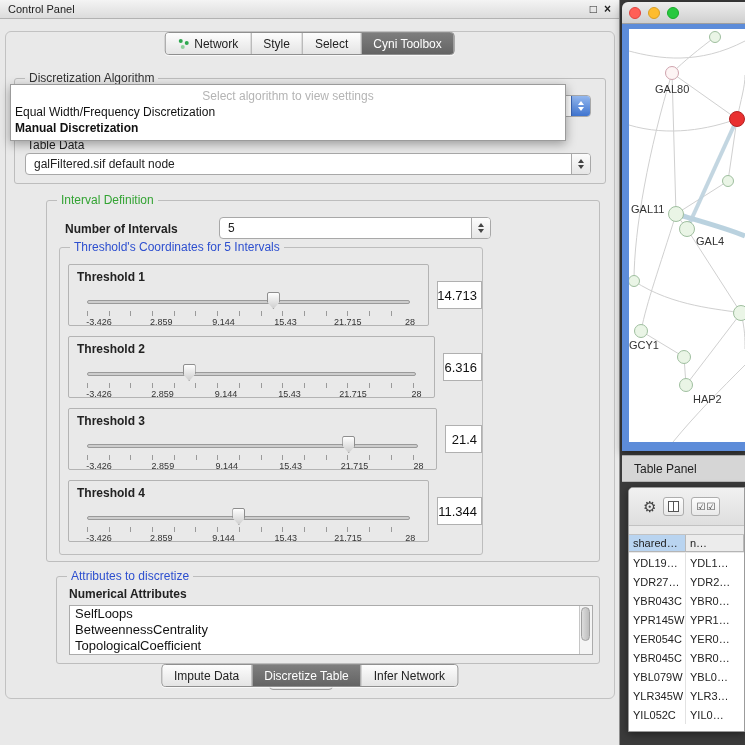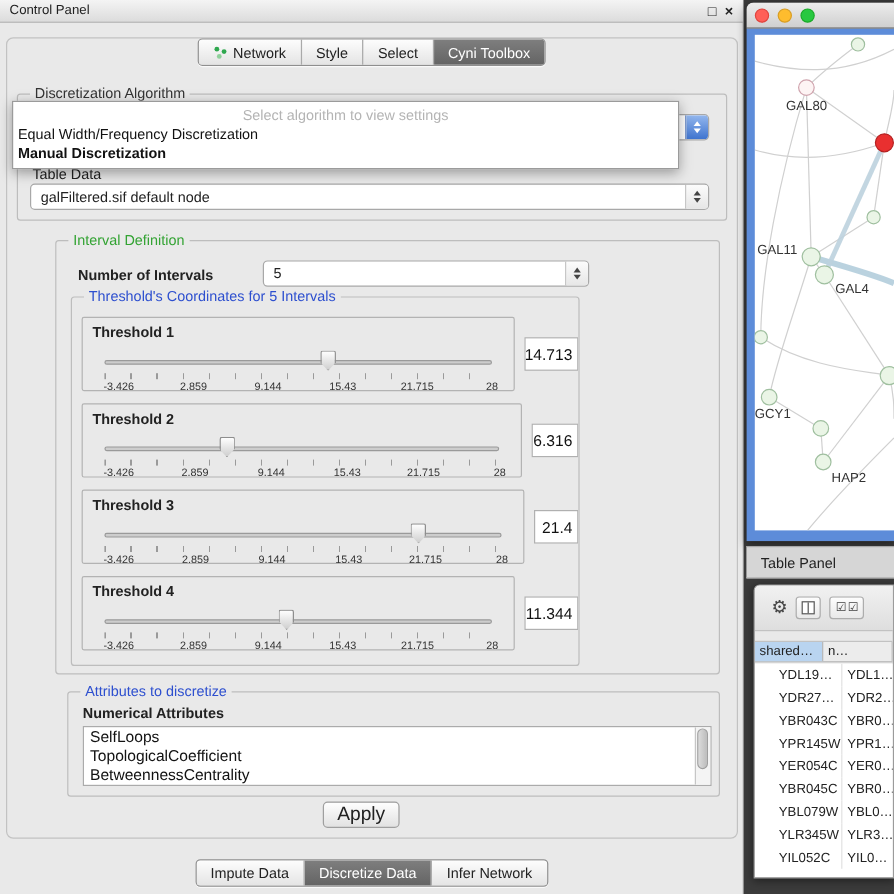--- a/index.html
+++ b/index.html
@@ -10,21 +10,21 @@
   
   .control-panel { position:absolute; left:0; top:0; width:620px; height:745px; background:#e9e9e9; border-right:1px solid #8f8f8f; }
   .cp-titlebar { position:absolute; left:0; top:0; right:0; height:19px; background:linear-gradient(#f4f4f4,#dcdcdc); border-bottom:1px solid #b2b2b2; font-size:11px; color:#222; display:flex; align-items:center; padding:0 8px; }
   .cp-title { flex:1; }
   .cp-controls { display:flex; gap:7px; font-size:12px; color:#222; font-weight:bold; }
   .cp-inner { position:absolute; left:5px; top:31px; width:610px; height:668px; border:1px solid #c2c2c2; border-radius:6px; }
 
   
   .segbar { position:absolute; display:flex; border:1px solid #8f8f8f; border-radius:4px; overflow:hidden; background:#e9e9e9; box-shadow:0 1px 0 rgba(255,255,255,.7); z-index:5; }
   .top-tabs { top:32px; left:50%; transform:translateX(-50%); height:23px; }
-  .bottom-tabs { top:716px; left:50%; transform:translateX(-50%); height:23px; }
+  .bottom-tabs { top:664px; left:50%; transform:translateX(-50%); height:23px; }
   .seg { display:flex; align-items:center; padding:0 12px; font-size:12px; color:#222; background:linear-gradient(#fdfdfd,#e4e4e4); border-left:1px solid #a9a9a9; white-space:nowrap; cursor:default; }
   .seg:first-child { border-left:none; }
   .seg.selected { background:linear-gradient(#7e7e7e,#646464); color:#fff; }
   .tab-icon { width:12px; height:12px; position:relative; margin-right:5px; }
   .tab-icon::before { content:""; position:absolute; left:1px; top:1px; width:4px; height:4px; border-radius:50%; background:#2fa84f; box-shadow:6px 2px 0 #2fa84f, 2px 6px 0 #8fd09b; }
 
   
   .group { position:absolute; border:1px solid #bdbdbd; border-radius:3px; }
   .group-title { position:absolute; top:-8px; left:10px; background:#e9e9e9; padding:0 4px; font-size:12px; color:#333; line-height:15px; white-space:nowrap; }
   .group-title.green { color:#33a333; }
@@ -100,21 +100,21 @@
   .gear { font-size:15px; color:#444; line-height:1; }
   .tp-btn { height:19px; background:linear-gradient(#fdfdfd,#e9e9e9); border:1px solid #adadad; border-radius:3px; display:flex; align-items:center; padding:0 4px; gap:1px; }
   .colicon { width:11px; height:11px; border:1px solid #555; position:relative; background:#fff; }
   .colicon::before { content:""; position:absolute; left:4px; top:0; bottom:0; width:1px; background:#555; }
   .cbicon { font-size:10px; line-height:1; color:#444; }
   .tp-header { position:absolute; left:0; right:0; top:46px; height:18px; display:flex; border-top:1px solid #c2c2c2; border-bottom:1px solid #b5b5b5; background:#ececec; font-size:11px; color:#222; }
   .th { display:flex; align-items:center; padding-left:4px; border-right:1px solid #b9b9b9; overflow:hidden; white-space:nowrap; }
   .th-sel { width:57px; background:#b9d4f0; }
   .th-rest { flex:1; }
   .tp-rows { position:absolute; top:65px; bottom:0; left:0; right:0; background:#fff; overflow:hidden; }
-  .tp-row { display:flex; height:19px; align-items:center; font-size:11px; color:#222;padding-left:16px; }
+  .tp-row { display:flex; height:19px; align-items:center; font-size:11px; color:#222; }
   .tp-row .td { padding-left:4px; white-space:nowrap; overflow:hidden; height:100%; display:flex; align-items:center; }
   .td.c1 { width:57px; border-right:1px solid #e2e2e2; }
   .td.c2 { flex:1; }
 </style>
 </head>
 <body>
 
 <div class="screen">
 
   <section class="control-panel">
@@ -263,34 +263,34 @@
           </div>
       </div>
     </div>
 
     <div class="group attr-group">
       <span class="group-title blue">Attributes to discretize</span>
       <div class="attr-label">Numerical Attributes</div>
       <div class="listbox">
         <div>
             <div class="list-item">SelfLoops</div>
+            <div class="list-item">BetweennessCentrality</div>
             <div class="list-item">TopologicalCoefficient</div>
-            <div class="list-item">BetweennessCentrality</div>
           </div>
         <div class="vscroll">
             <div class="thumb"></div>
           </div>
       </div>
     </div>
 
     <button class="apply-btn">Apply</button>
 
     <nav class="segbar bottom-tabs">
         <div class="seg">Impute Data</div>
-        <div class="seg selected">Discretize Data</div>
+        <div class="seg selected">Discretize Table</div>
         <div class="seg">Infer Network</div>
       </nav>
   </section>
 
   <section class="net-window">
     <header class="mac-titlebar">
       <span class="light red"></span>
       <span class="light yellow"></span>
       <span class="light green"></span>
     </header>

